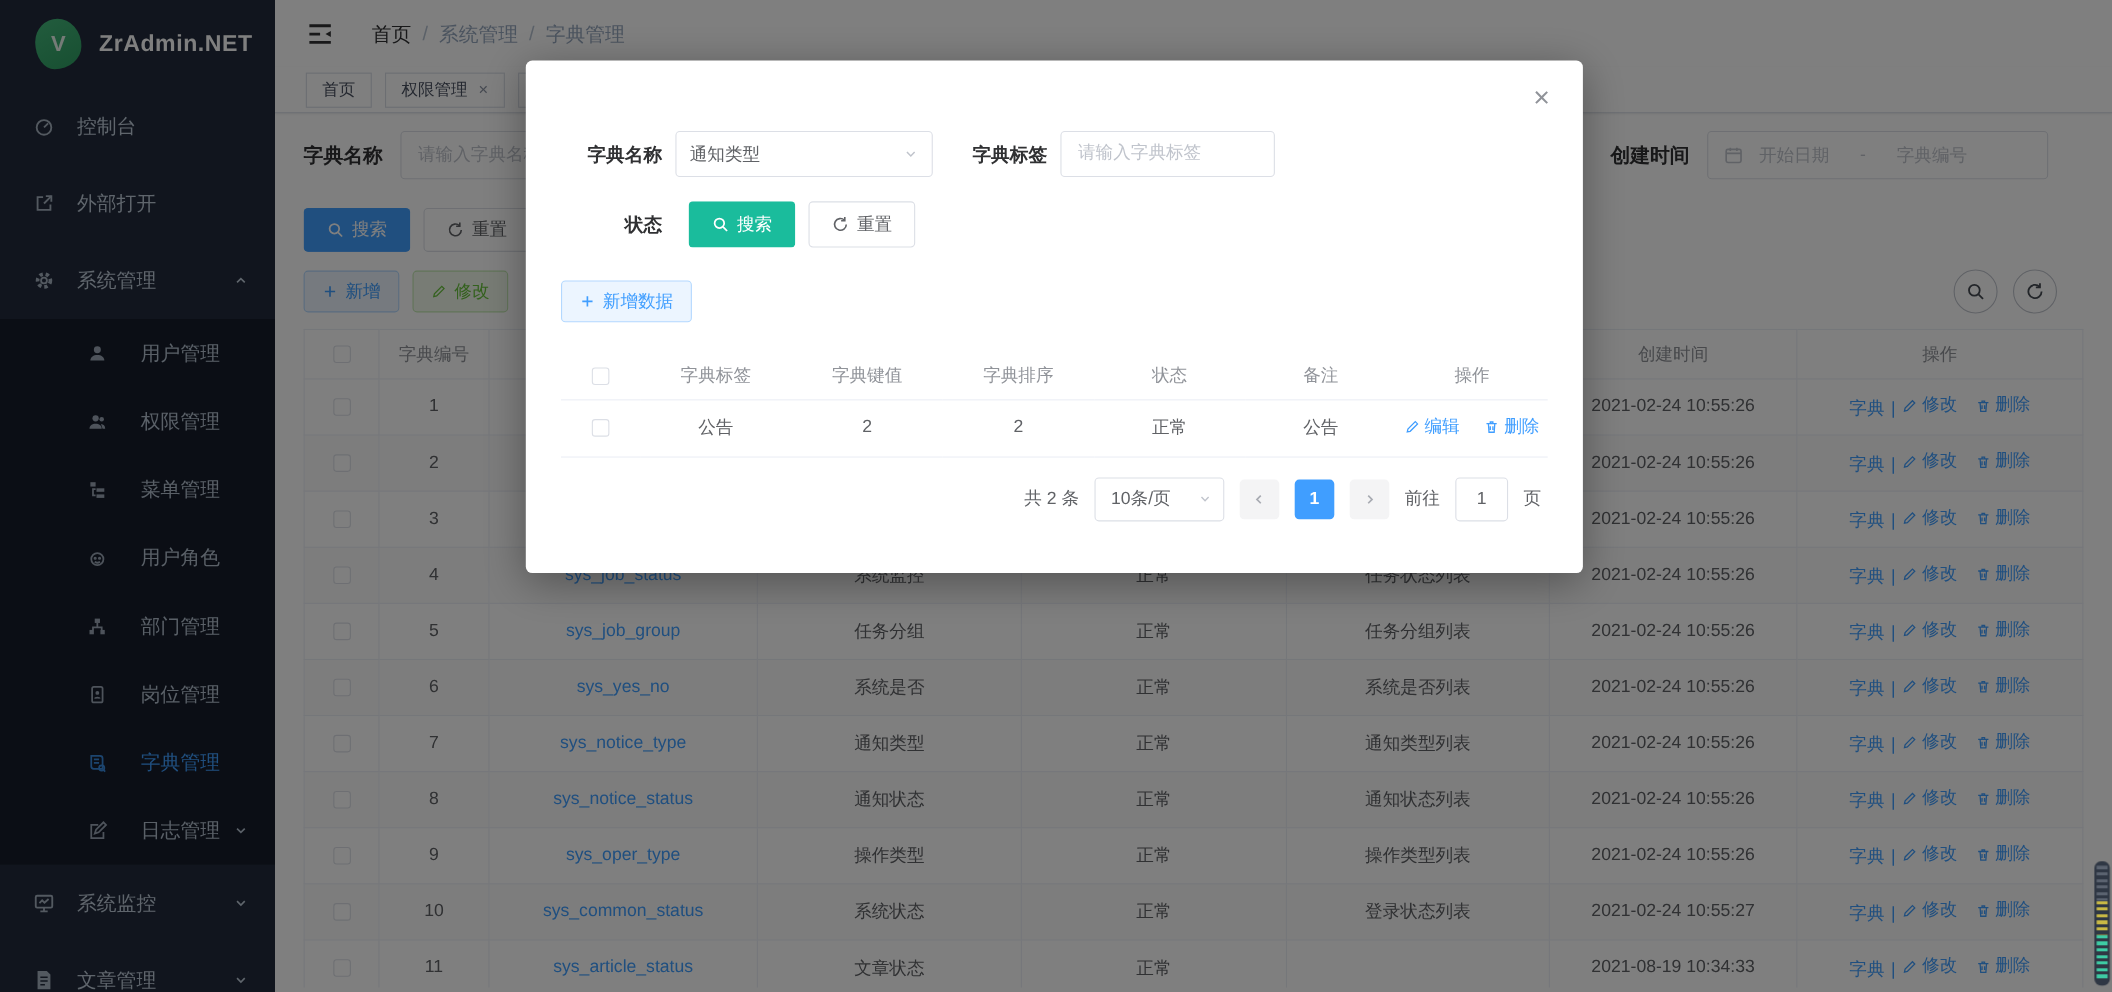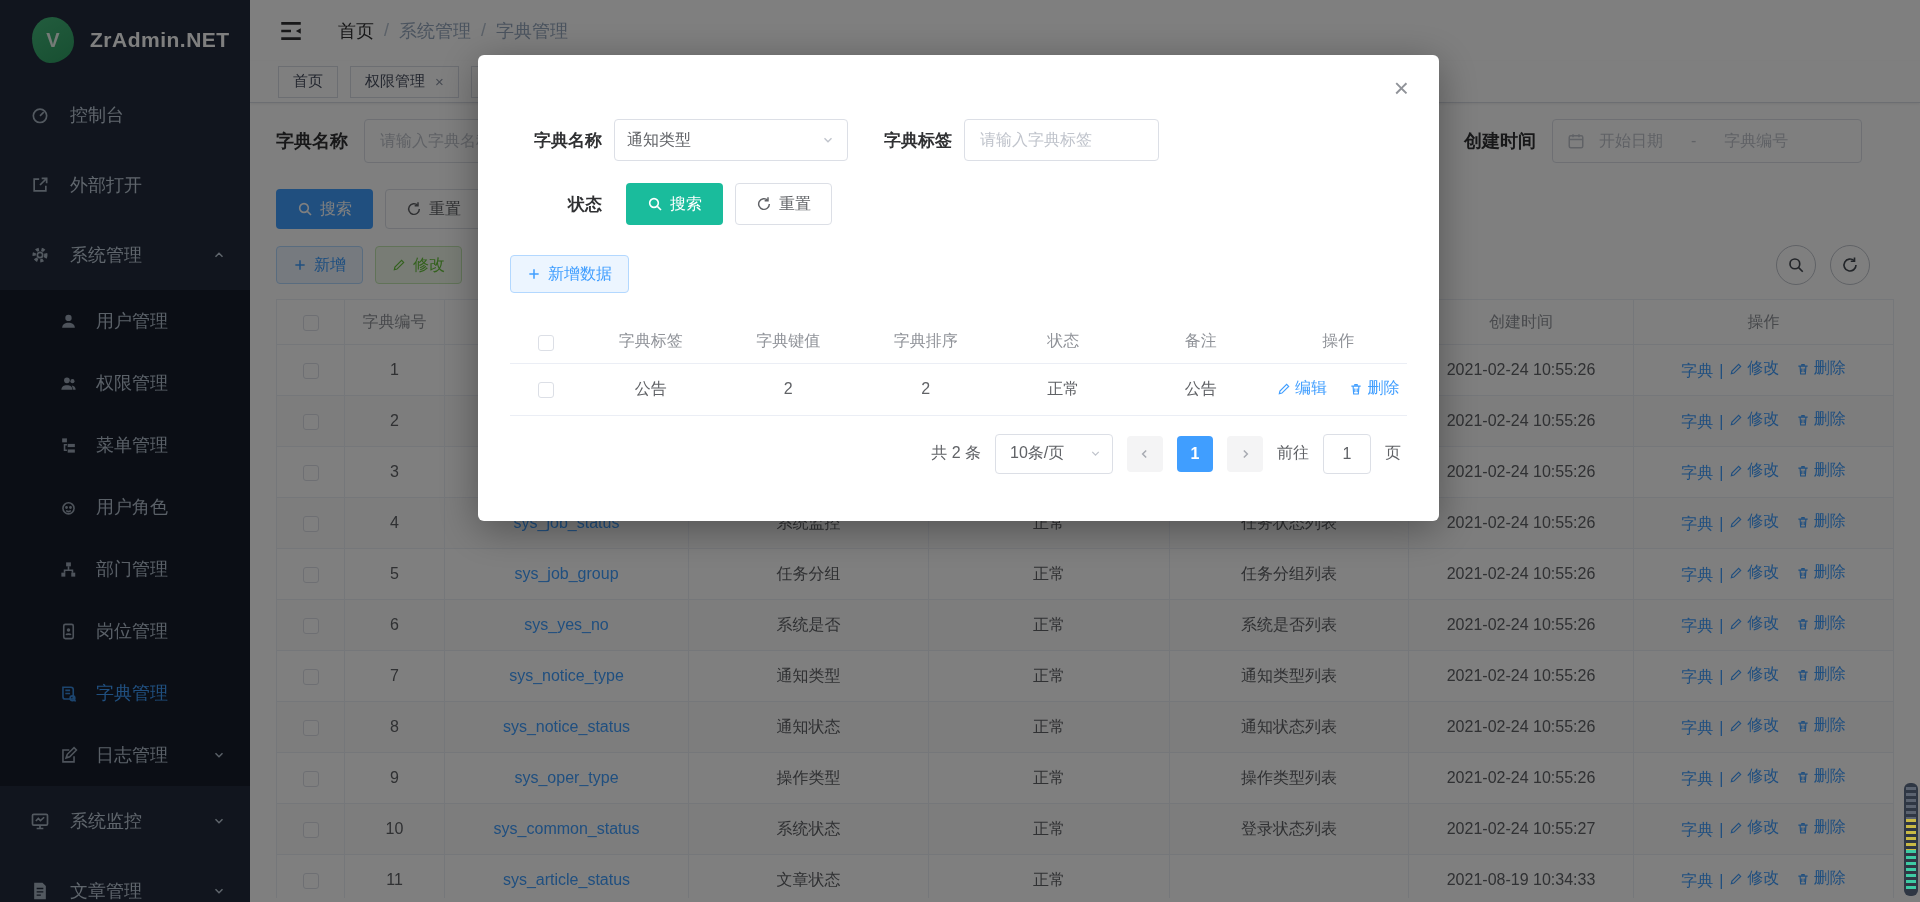--- a/index.html
+++ b/index.html
@@ -15,21 +15,21 @@
   .logo-row { height:80px; display:flex; align-items:center; padding-left:32px; gap:16px; }
   .logo-badge { width:42px; height:46px; background:linear-gradient(150deg,#45b97c,#2f9e63);
     border-radius:48% 52% 58% 42% / 46% 54% 46% 54%;
     display:flex; align-items:center; justify-content:center;
     color:#eaf6ef; font-weight:bold; font-size:20px; }
   .logo-title { color:#fff; font-size:21px; font-weight:bold; letter-spacing:.5px; }
   .sb-item { position:relative; height:70px; display:flex; align-items:center;
     padding-left:30px; gap:20px; color:#bfcbd9; font-size:18px; cursor:pointer; }
   .sb-sub { background:#161d2b; }
   .sb-subitem { position:relative; height:62px; display:flex; align-items:center;
-    padding-left:58px; gap:18px; color:#b4c0cf; font-size:18px; cursor:pointer; }
+    padding-left:78px; gap:30px; color:#b4c0cf; font-size:18px; cursor:pointer; }
   .sb-subitem.active { color:#409eff; }
   .sb-caret { position:absolute; right:24px; display:flex; }
   .sb-icon { display:flex; width:20px; justify-content:center; color:inherit; opacity:.85; }
 
   
   .navbar { height:61px; display:flex; align-items:center; padding:0 28px; background:#fff; }
   .hamburger { display:flex; cursor:pointer; color:#303133; }
   .breadcrumb { margin-left:34px; font-size:18px; color:#97a8be; display:flex; gap:10px; align-items:center; }
   .breadcrumb .bc-first { color:#303133; }
   .bc-sep { color:#b6c2d1; }

